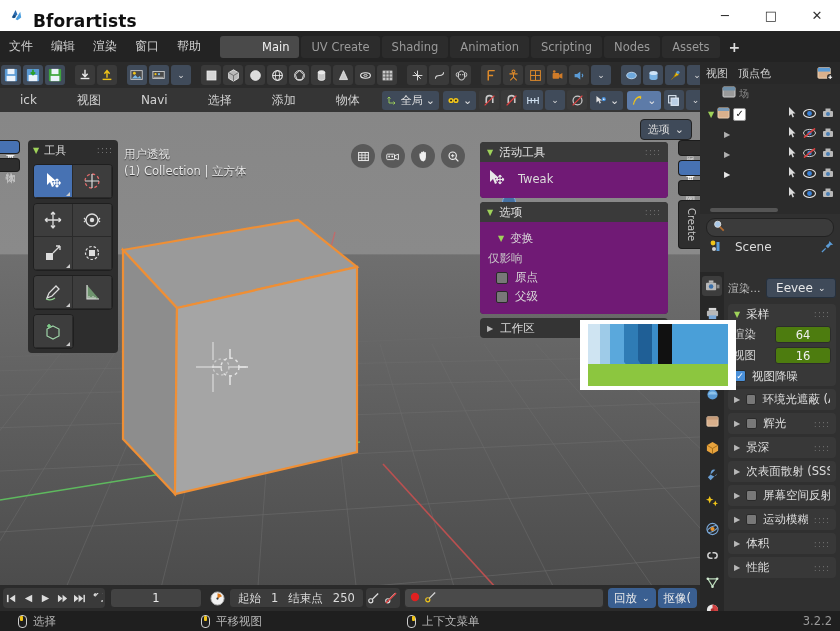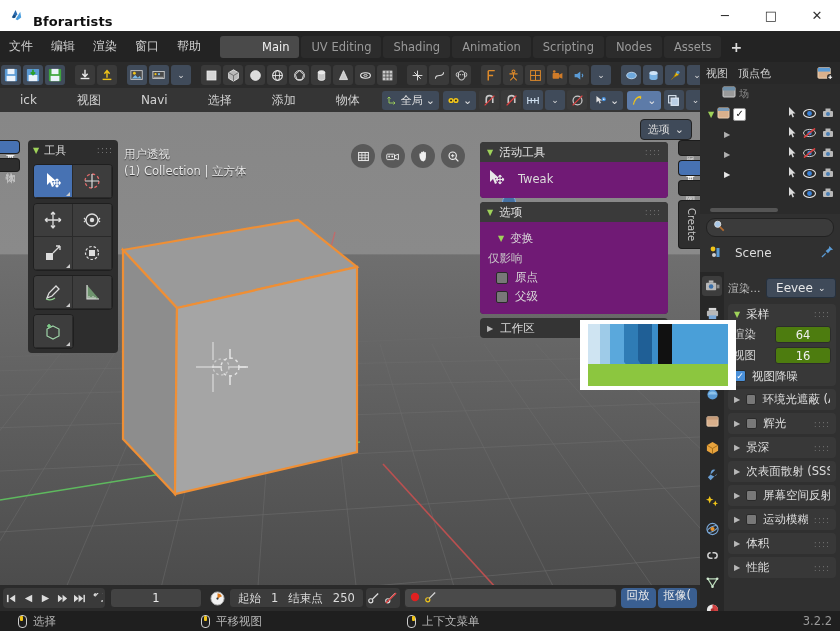--- a/index.html
+++ b/index.html
@@ -6,21 +6,21 @@
   html,body {
     width:840px; height:631px; overflow:hidden;
     font-family:"DejaVu Sans","Liberation Sans",sans-serif;
     background:#303030; color:#e0e0e0; font-size:12px;
   }
   #app { position:relative; width:840px; height:631px; }
 
   
   .titlebar{position:absolute;left:0;top:0;width:840px;height:31px;background:#fff;display:flex;align-items:center;}
   .tb-icon{margin-left:9px;margin-right:9px;display:flex;}
-  .tb-title{color:#101010;font-size:13px;font-weight:600;letter-spacing:.1px;margin-top:11px;}
+  .tb-title{color:#101010;font-size:17px;font-weight:600;letter-spacing:.1px;margin-top:11px;}
   .tb-btns{margin-left:auto;display:flex;height:31px;}
   .tb-btn{width:46px;height:31px;display:flex;align-items:center;justify-content:center;color:#333;font-size:13px;}
 
   
   .menurow{position:absolute;left:0;top:31px;width:840px;height:31px;background:#232323;display:flex;align-items:center;}
   .menu-item{padding:0 9px;font-size:12px;color:#cfcfcf;line-height:31px;}
   .tabs{display:flex;align-items:center;margin-left:10px;gap:2px;}
   .wtab{height:22px;line-height:22px;padding:0 10px;background:#2c2c2c;border-radius:3px;color:#9a9a9a;font-size:11.5px;white-space:nowrap;}
   .wtab.active{background:#4a4a4a;color:#f2f2f2;padding-left:42px;}
   .wtab.plus{padding:0 7px;color:#dcdcdc;font-size:14px;font-weight:bold;background:transparent;}
@@ -88,21 +88,21 @@
 
   
   .rcol{position:absolute;left:700px;top:62px;width:140px;height:545px;background:#303030;}
   .outhdr{height:22px;background:#282828;display:flex;align-items:center;gap:10px;padding:0 6px;}
   .outhdr .mi{font-size:11px;color:#cfcfcf;}
   .outliner{height:130px;background:#2b2b2b;position:relative;overflow:hidden;}
   .orow{display:flex;align-items:center;height:20px;padding-left:8px;gap:3px;}
   .orow .sp{margin-left:auto;display:flex;gap:6px;padding-right:6px;}
   .searchbar{height:26px;background:#303030;display:flex;align-items:center;padding:3px 6px;}
   .searchbox{flex:1;height:19px;background:#3b3b3b;border:1px solid #222;border-radius:9px;display:flex;align-items:center;padding:0 6px;gap:5px;}
-  .scenerow{height:26px;background:#303030;display:flex;align-items:center;gap:7px;padding:0 6px;}
+  .scenerow{height:26px;background:#303030;display:flex;gap:7px;padding:0 6px;}
   .scenerow .nm{font-size:12px;color:#dcdcdc;}
   .propwrap{position:absolute;left:0;top:210px;width:140px;height:397px;display:flex;}
   .ptabs{width:24px;background:#272727;padding-top:4px;display:flex;flex-direction:column;align-items:center;gap:7px;}
   .ptab{width:20px;height:20px;display:flex;align-items:center;justify-content:center;border-radius:3px;}
   .ptab.active{background:#3d3d3d;}
   .pbody{flex:1;background:#303030;overflow:hidden;padding:4px 4px 0 4px;}
   .engine-row{display:flex;align-items:center;gap:5px;height:24px;margin-bottom:4px;}
   .engine-row .el{font-size:11px;color:#bdbdbd;white-space:nowrap;}
   .engine-sel{flex:1;height:20px;background:#3f4a59;border:1px solid #25303d;border-radius:3px;display:flex;align-items:center;justify-content:center;gap:5px;color:#e8e8e8;font-size:12px;}
   .psec{background:#383838;border-radius:4px;margin-bottom:3px;}
@@ -123,21 +123,21 @@
   .pcol .dots{margin-left:auto;color:#6f6f6f;font-size:9px;letter-spacing:1px;}
 
   
   .timeline{position:absolute;left:0;top:585px;width:700px;height:26px;background:#2b2b2b;display:flex;align-items:center;padding:0 3px;gap:2px;}
   .tl-grp{display:flex;align-items:center;background:#3a3a3a;border-radius:4px;overflow:hidden;height:20px;}
   .tl-b{width:17px;height:20px;display:flex;align-items:center;justify-content:center;}
   .tl-num{height:20px;min-width:92px;background:#434343;border:1px solid #2a2a2a;border-radius:4px;display:flex;align-items:center;justify-content:center;font-size:11.5px;color:#eaeaea;margin:0 3px;}
   .tl-se{height:20px;background:#3c3c3c;border:1px solid #2a2a2a;border-radius:4px;display:flex;align-items:center;gap:10px;padding:0 8px;font-size:11.5px;color:#dcdcdc;}
   .tl-rec{width:20px;height:20px;display:flex;align-items:center;justify-content:center;}
   .tl-blank{height:20px;background:#4a4a4a;border:1px solid #2c2c2c;border-radius:4px;flex:1;margin:0 2px;display:flex;align-items:center;padding-left:4px;gap:4px;}
-  .tl-dd{height:20px;background:#3a5f91;border-radius:4px;display:flex;align-items:center;padding:0 6px;gap:5px;font-size:11.5px;color:#eaeaea;flex-direction:column;}
+  .tl-dd{height:20px;background:#3a5f91;border-radius:4px;display:flex;align-items:center;padding:0 6px;gap:5px;font-size:11.5px;color:#eaeaea;}
 
   
   .status{position:absolute;left:0;top:611px;width:840px;height:20px;background:#1f1f1f;display:flex;align-items:center;color:#b4b4b4;font-size:11.5px;}
   .st-item{display:flex;align-items:center;gap:6px;padding-left:18px;}
   .mouseicon{width:9px;height:13px;border:1.3px solid #cfcfcf;border-radius:4px;position:relative;}
   .mouseicon i{position:absolute;width:3px;height:5px;background:#f0c419;top:0px;border-radius:1px;}
   .mouseicon.left i{left:0.5px;}
   .mouseicon.mid i{left:2.2px;}
   .mouseicon.right i{right:0.5px;}
   .ver{margin-left:auto;padding-right:8px;color:#9a9a9a;font-size:11.5px;}
@@ -164,21 +164,21 @@
   </div>
 
   <div class="menurow">
     <div class="menu-item">文件</div>
     <div class="menu-item">编辑</div>
     <div class="menu-item">渲染</div>
     <div class="menu-item">窗口</div>
     <div class="menu-item">帮助</div>
     <div class="tabs">
       <div class="wtab active">Main</div>
-      <div class="wtab">UV Editing</div>
+      <div class="wtab">UV Create</div>
       <div class="wtab">Shading</div>
       <div class="wtab">Animation</div>
       <div class="wtab">Scripting</div>
       <div class="wtab">Nodes</div>
       <div class="wtab">Assets</div>
       <div class="wtab plus">+</div>
     </div>
   </div>
 
   <div class="toolrow r1">

